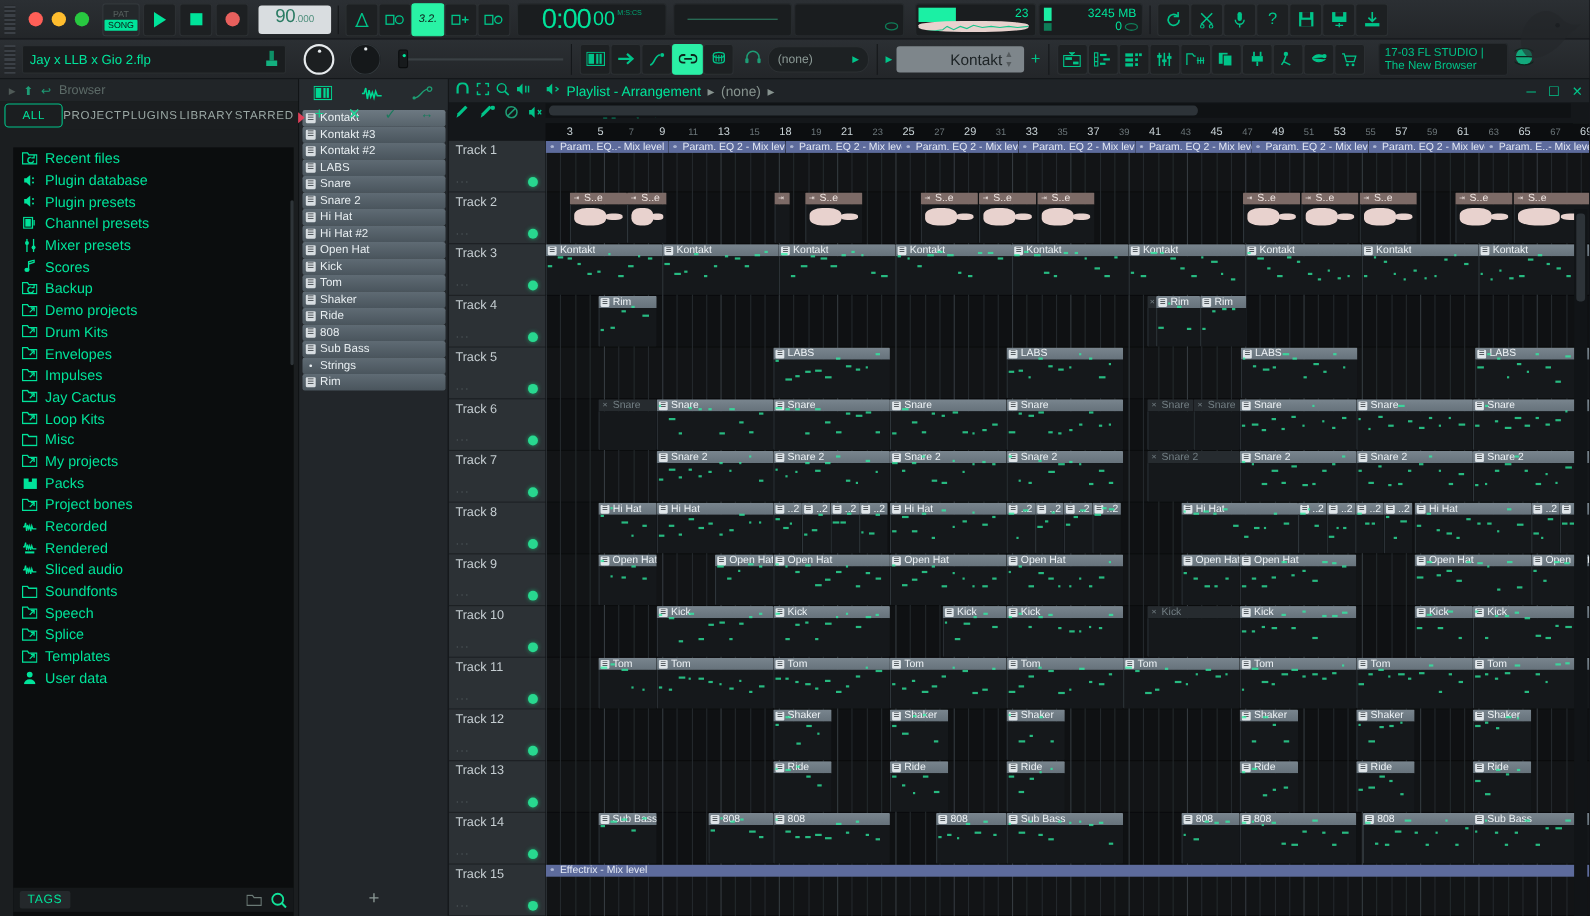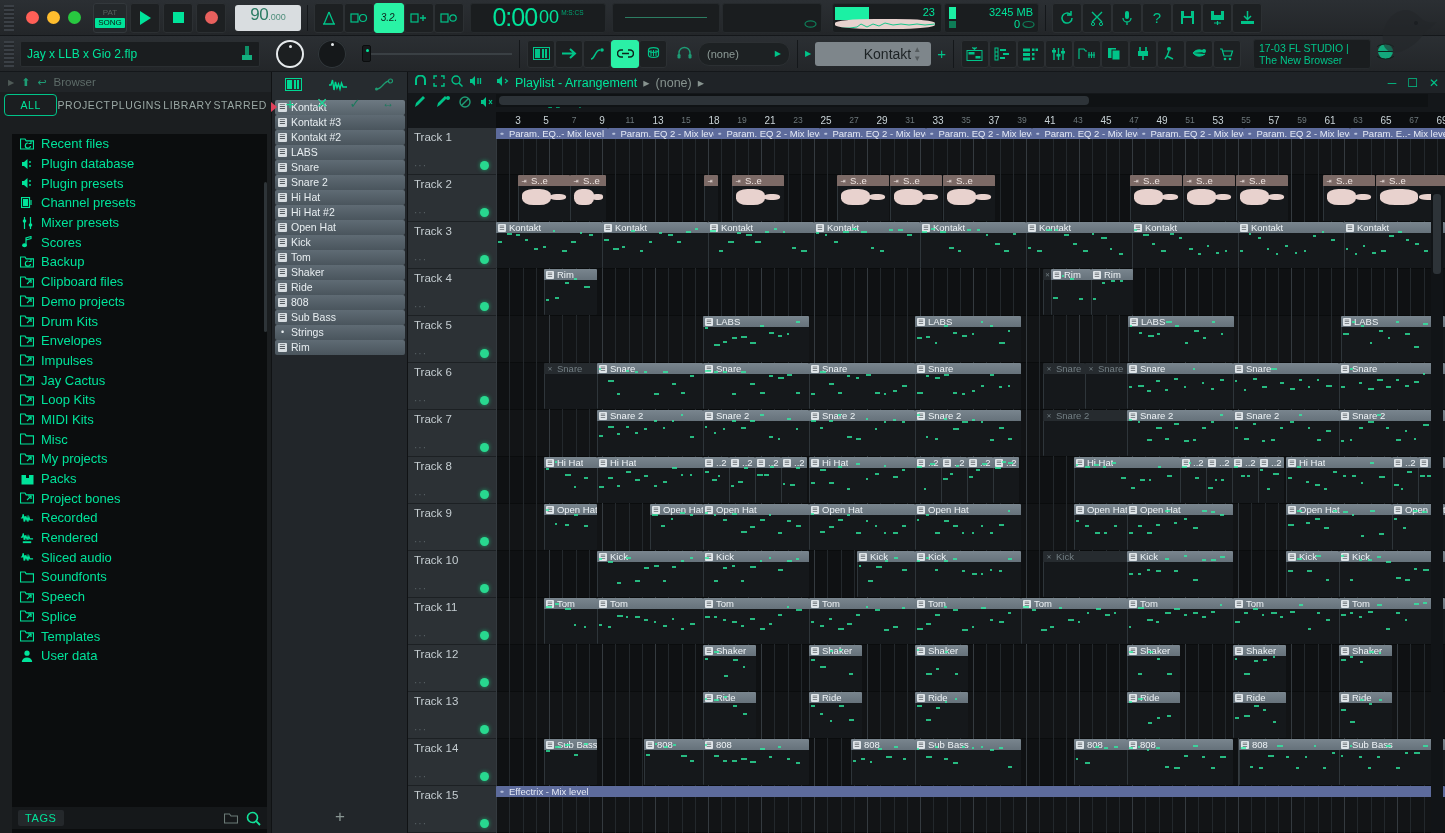--- a/index.html
+++ b/index.html
@@ -591,30 +591,20 @@
           <span class="lbl">Backup</span>
         </div>
         <div class="bitem">
           <span class="bico">
             <svg width="14" height="12" viewBox="0 0 14 12">
               <path d="M0.5 11 V1 h4.5 l1.2 1.8 H13.5 V11 z" stroke="#00e39a" fill="none" stroke-width="1.2"></path>
               <path d="M8 4 h3 v3" stroke="#00e39a" fill="none" stroke-width="1.2"></path>
               <path d="M7 8 l4 -4" stroke="#00e39a" stroke-width="1.1"></path>
             </svg>
           </span>
-          <span class="lbl">Clipboard files</span>
-        </div>
-        <div class="bitem">
-          <span class="bico">
-            <svg width="14" height="12" viewBox="0 0 14 12">
-              <path d="M0.5 11 V1 h4.5 l1.2 1.8 H13.5 V11 z" stroke="#00e39a" fill="none" stroke-width="1.2"></path>
-              <path d="M8 4 h3 v3" stroke="#00e39a" fill="none" stroke-width="1.2"></path>
-              <path d="M7 8 l4 -4" stroke="#00e39a" stroke-width="1.1"></path>
-            </svg>
-          </span>
           <span class="lbl">Demo projects</span>
         </div>
         <div class="bitem">
           <span class="bico">
             <svg width="14" height="12" viewBox="0 0 14 12">
               <path d="M0.5 11 V1 h4.5 l1.2 1.8 H13.5 V11 z" stroke="#00e39a" fill="none" stroke-width="1.2"></path>
               <path d="M8 4 h3 v3" stroke="#00e39a" fill="none" stroke-width="1.2"></path>
               <path d="M7 8 l4 -4" stroke="#00e39a" stroke-width="1.1"></path>
             </svg>
           </span>
@@ -652,30 +642,20 @@
         </div>
         <div class="bitem">
           <span class="bico">
             <svg width="14" height="12" viewBox="0 0 14 12">
               <path d="M0.5 11 V1 h4.5 l1.2 1.8 H13.5 V11 z" stroke="#00e39a" fill="none" stroke-width="1.2"></path>
               <path d="M8 4 h3 v3" stroke="#00e39a" fill="none" stroke-width="1.2"></path>
               <path d="M7 8 l4 -4" stroke="#00e39a" stroke-width="1.1"></path>
             </svg>
           </span>
           <span class="lbl">Loop Kits</span>
-        </div>
-        <div class="bitem">
-          <span class="bico">
-            <svg width="14" height="12" viewBox="0 0 14 12">
-              <path d="M0.5 11 V1 h4.5 l1.2 1.8 H13.5 V11 z" stroke="#00e39a" fill="none" stroke-width="1.2"></path>
-              <path d="M8 4 h3 v3" stroke="#00e39a" fill="none" stroke-width="1.2"></path>
-              <path d="M7 8 l4 -4" stroke="#00e39a" stroke-width="1.1"></path>
-            </svg>
-          </span>
-          <span class="lbl">MIDI Kits</span>
         </div>
         <div class="bitem">
           <span class="bico">
             <svg width="14" height="12" viewBox="0 0 14 12">
               <path d="M0.5 11 V1 h4.5 l1.2 1.8 H13.5 V11 z" stroke="#00e39a" fill="none" stroke-width="1.2"></path>
             </svg>
           </span>
           <span class="lbl">Misc</span>
         </div>
         <div class="bitem">

